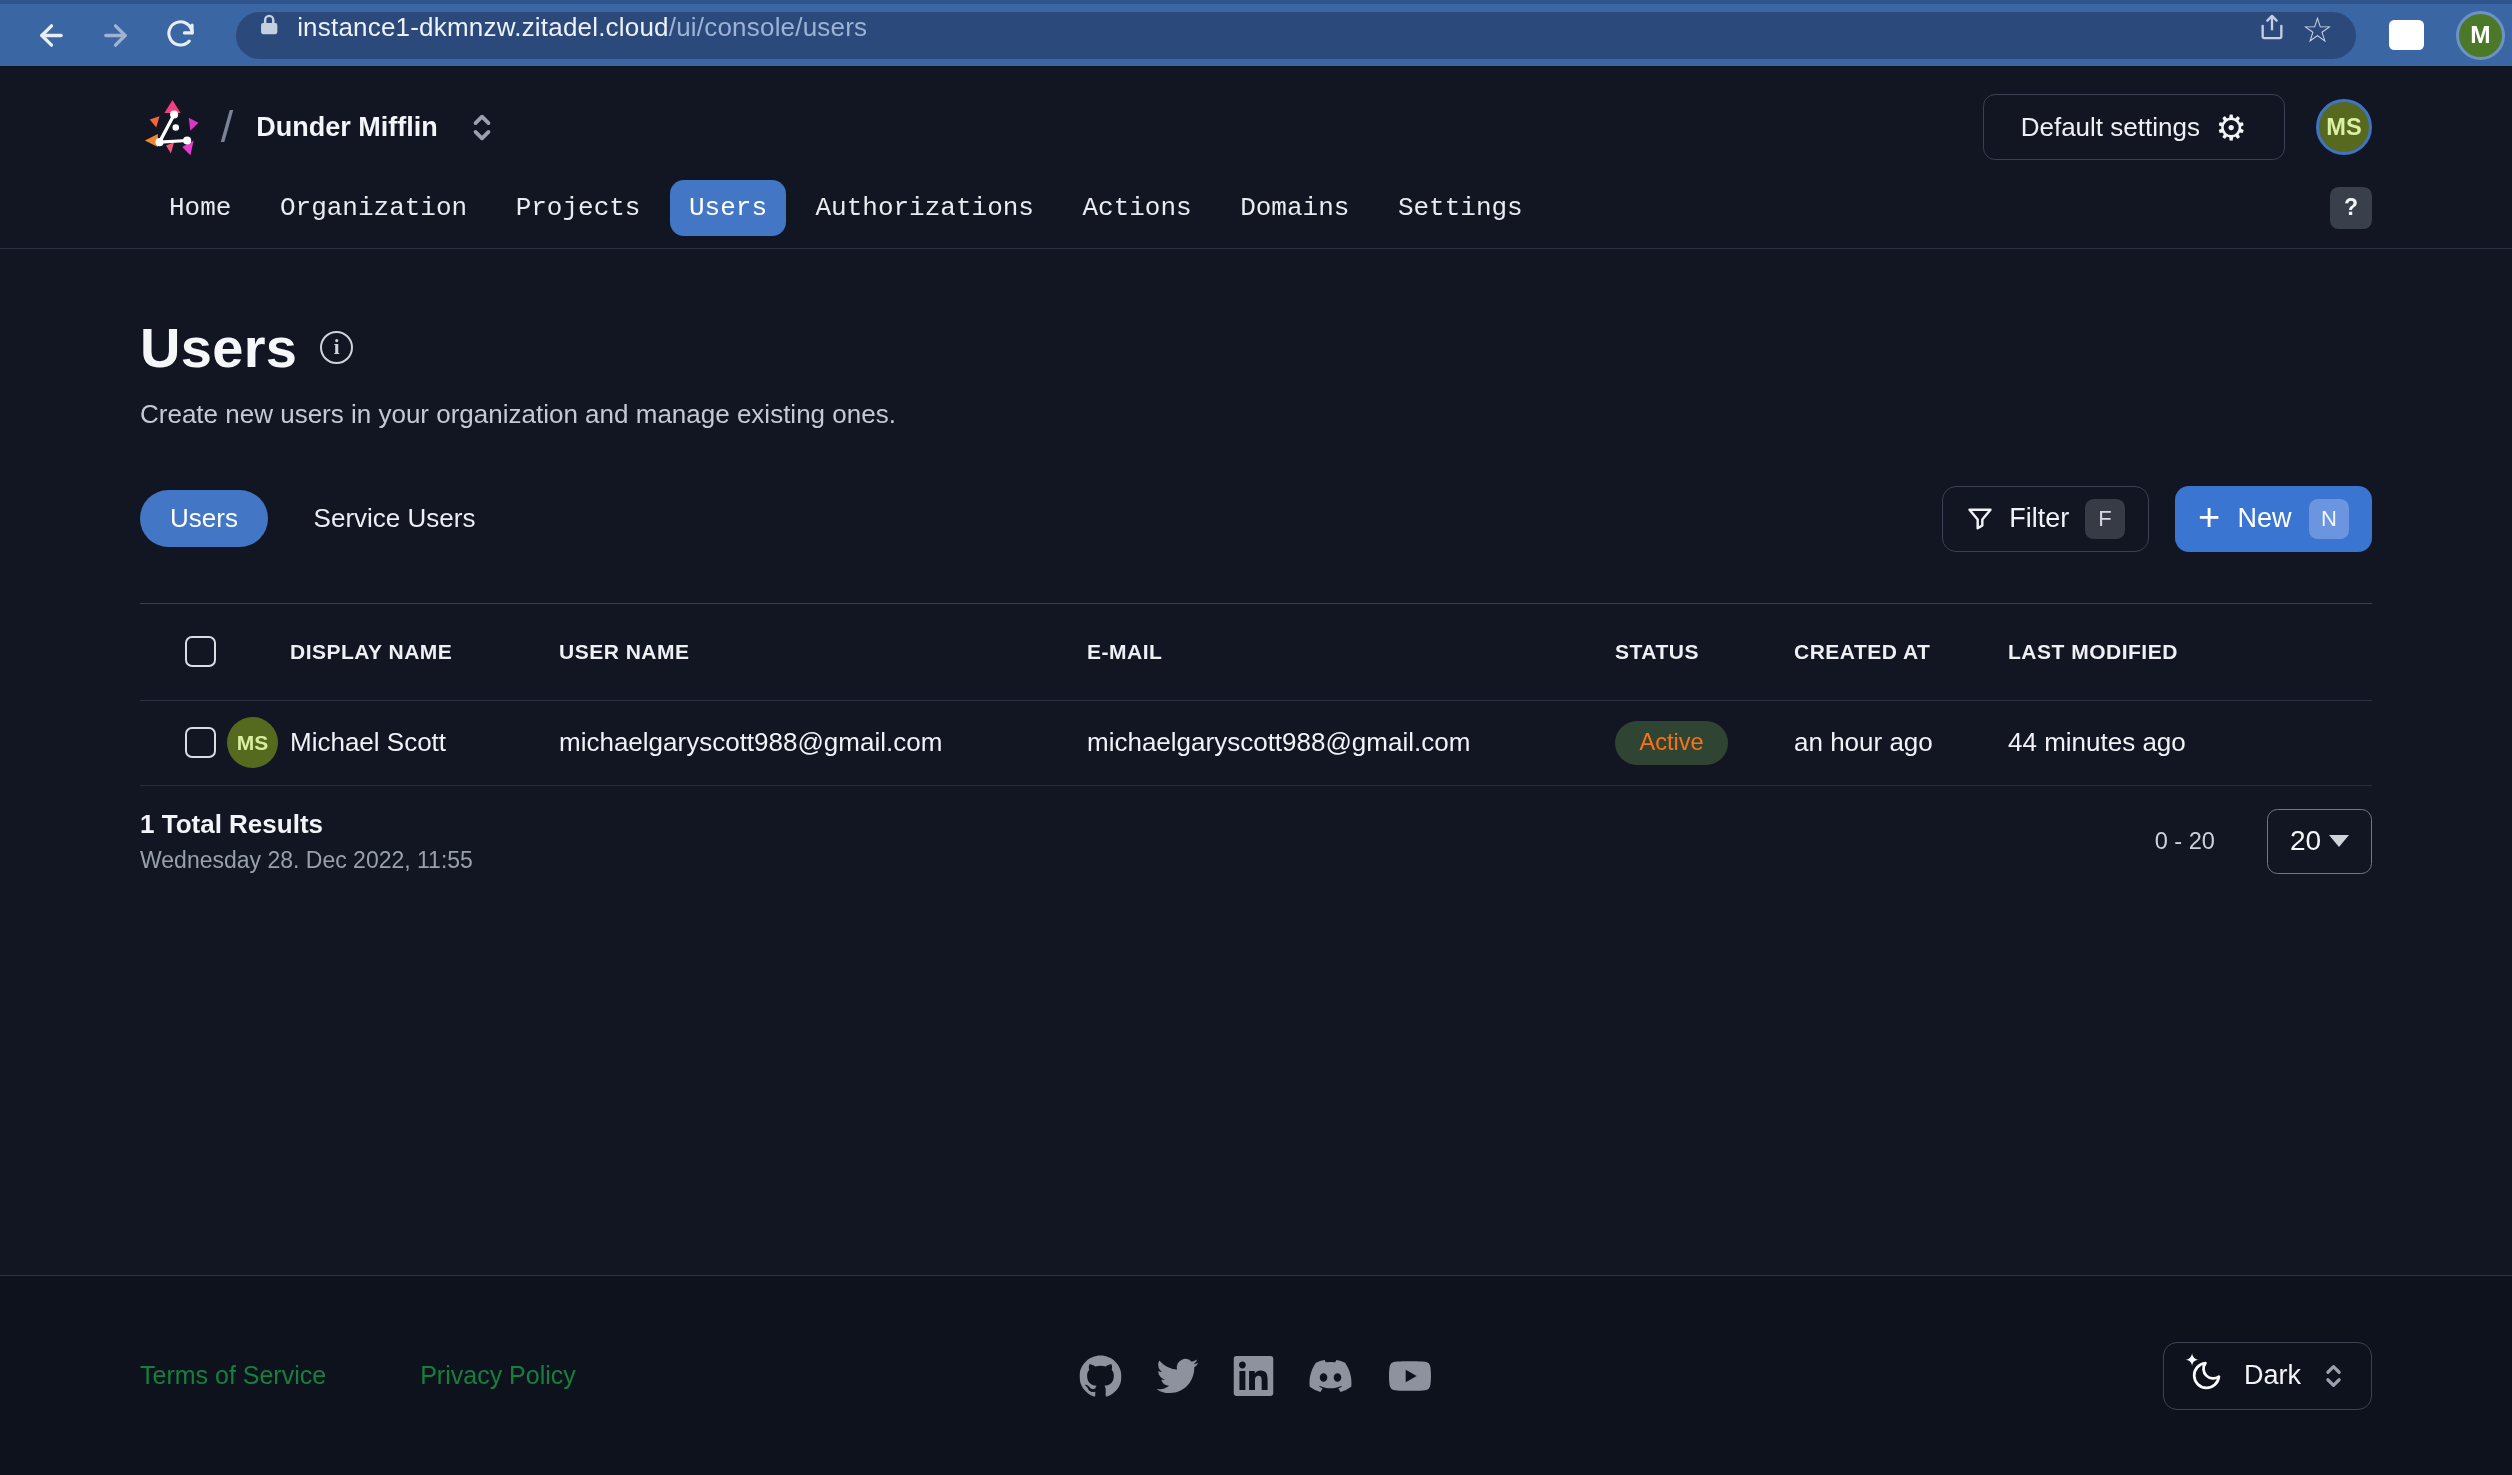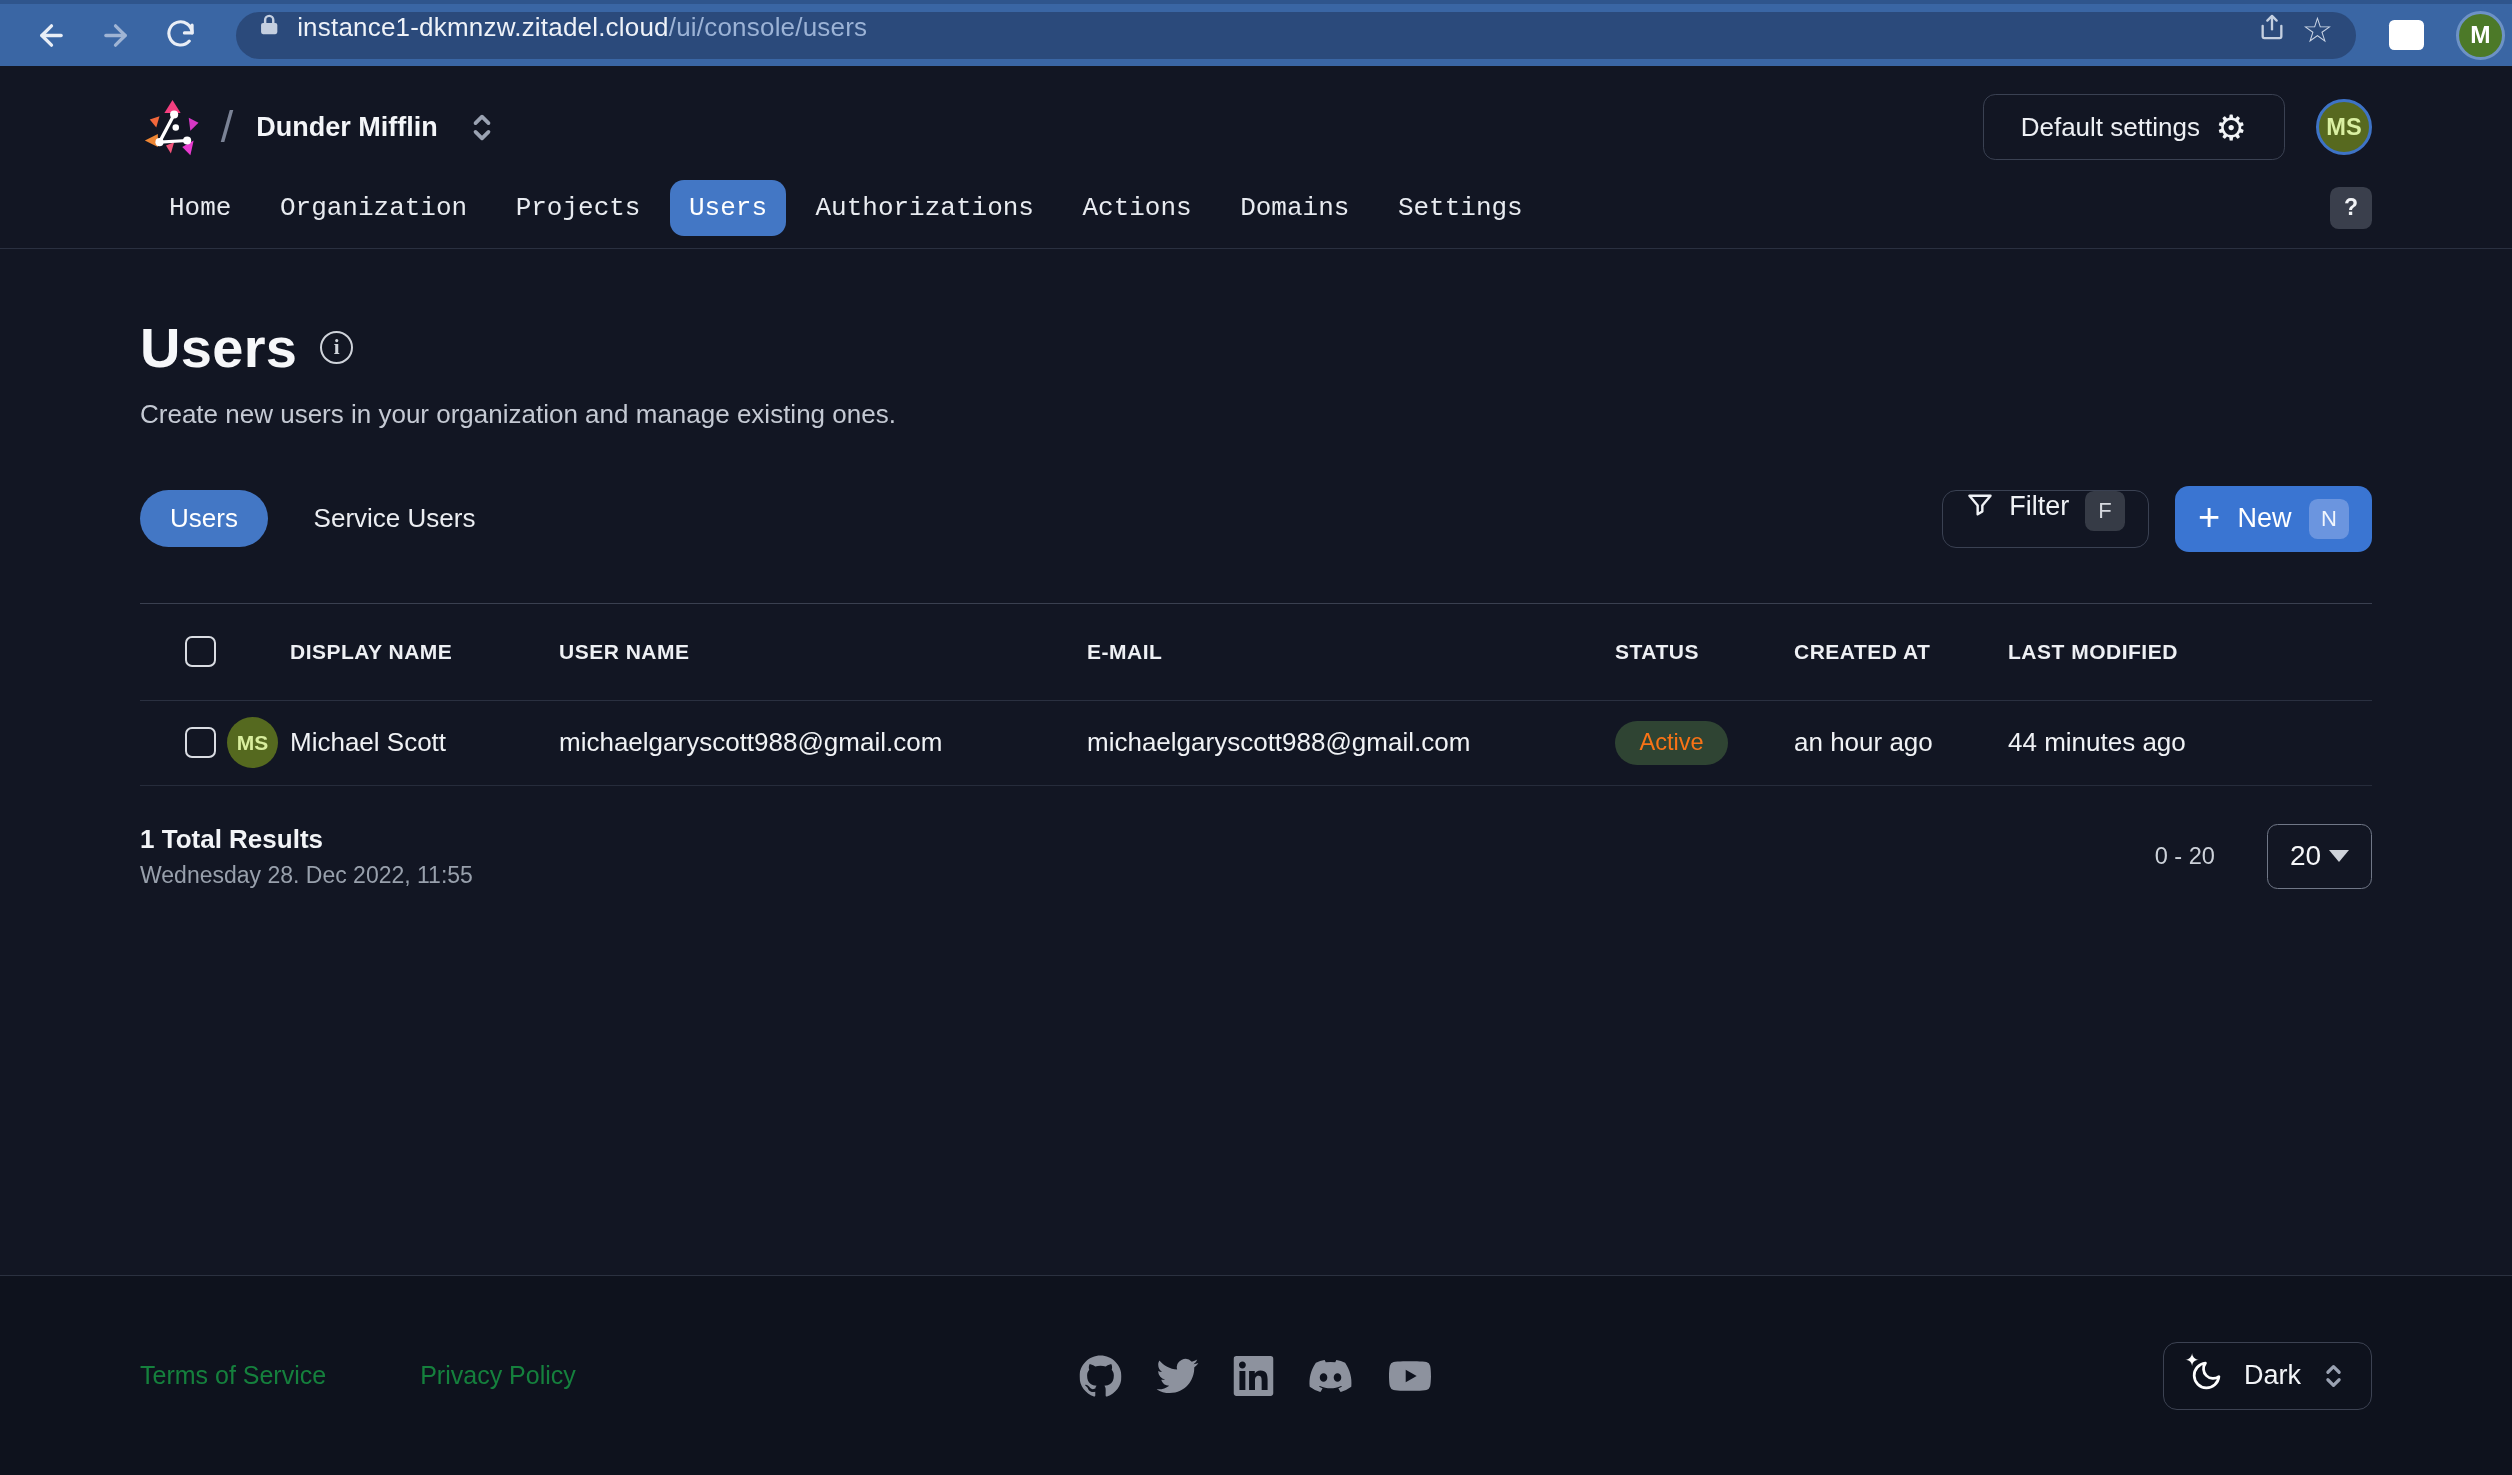--- a/index.html
+++ b/index.html
@@ -126,24 +126,24 @@
 
   .toolbar { display: flex; align-items: center; margin-top: 56px; }
   .type-tab {
     font-size: 26px; font-weight: 500; color: #eceef2;
     padding: 13px 30px; border-radius: 871px; cursor: pointer;
   }
   .type-tab.active { background: #4377c5; color: #ffffff; }
   .type-tab + .type-tab { margin-left: 15.7px; }
   .toolbar-spacer { flex: 1; }
   .filter-btn {
-    height: 58px; border: 1.7px solid #3a4152; border-radius: 14px;
+    height: 66px; border: 1.7px solid #3a4152; border-radius: 14px;
     background: transparent; color: #f0f2f5;
     font-size: 27px; font-family: inherit;
-    display: flex; gap: 15.7px; padding: 0 23px;
+    display: flex; align-items: center; gap: 15.7px; padding: 0 23px;
     cursor: pointer;
   }
   .key-badge {
     width: 40px; height: 40px; border-radius: 8.7px;
     background: #363b46; color: #d6d9df; font-size: 22px;
     display: flex; align-items: center; justify-content: center;
   }
   .new-btn {
     height: 66px; border: none; border-radius: 14px;
     background: #3a75d2; color: #ffffff;
@@ -176,21 +176,21 @@
     width: 51px; height: 51px; border-radius: 50%;
     background: #55691f; color: #d9ee9e; font-size: 21px; font-weight: 700;
     display: flex; align-items: center; justify-content: center;
   }
   .status-badge {
     display: inline-block; background: #2f4433; color: #f97316;
     font-size: 23.6px; padding: 8.7px 24.4px; border-radius: 871px;
   }
 
   
-  .pagination { display: flex; align-items: flex-start; margin-top: 38px; }
+  .pagination { display: flex; align-items: flex-start; margin-top: 23px; }
   .total-label { font-size: 26px; font-weight: 600; color: #f2f4f7; }
   .total-date { font-size: 23px; color: #98a0ac; margin-top: 7px; }
   .pagination-spacer { flex: 1; }
   .range-label { font-size: 23.6px; color: #ccd1d9; align-self: center; margin-right: 52px; }
   .page-size {
     width: 105px; height: 65px; border: 1.7px solid #707787; border-radius: 10.5px;
     display: flex; align-items: center; justify-content: center; gap: 8px;
     font-size: 28px; color: #f6f7f9; cursor: pointer;
   }
   .caret-down {

